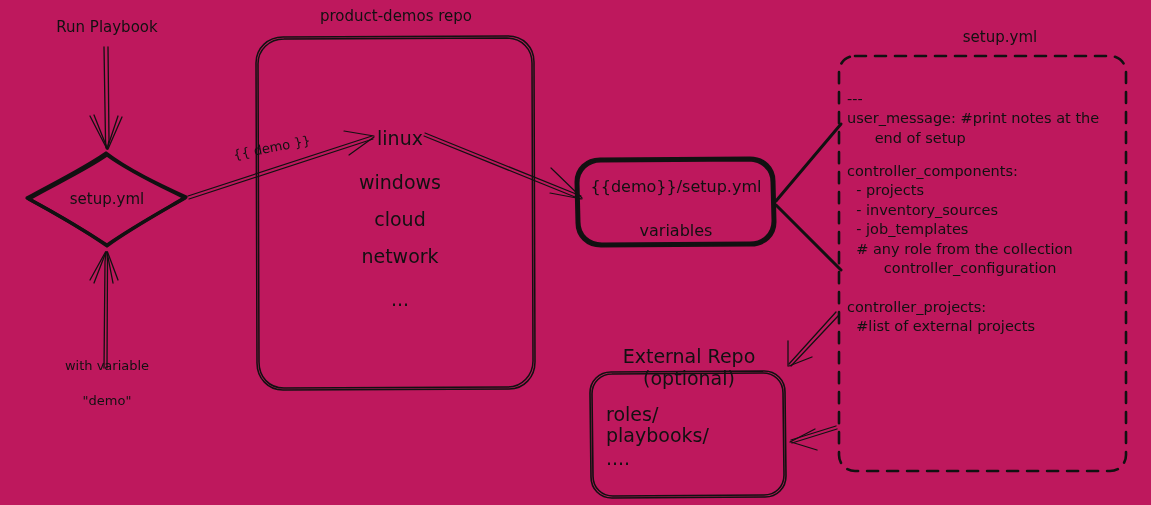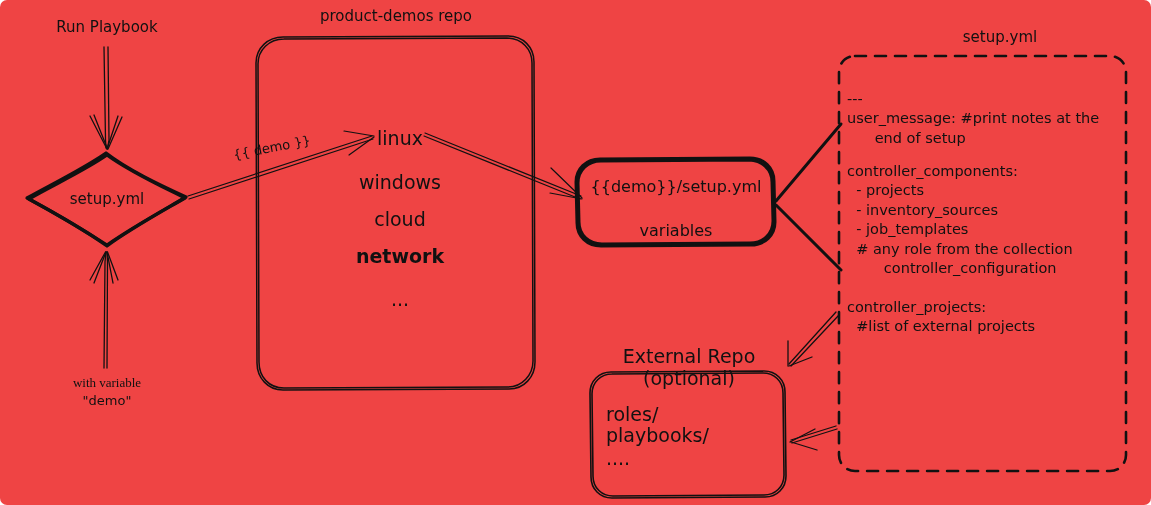--- a/index.html
+++ b/index.html
@@ -7,23 +7,22 @@
     padding: 0;
     background: #ffffff;
   }
   body {
     font-family: "DejaVu Sans", sans-serif;
   }
   #canvas {
     position: relative;
     width: 1151px;
     height: 505px;
-    background: #ef4444;
+    background: #be185d;
     overflow: hidden;
-    border-radius: 7px;
   }
   #sketch {
     position: absolute;
     left: 0; top: 0;
     width: 1151px;
     height: 505px;
   }
   .lbl {
     position: absolute;
     font-family: "DejaVu Sans", sans-serif;
@@ -131,31 +130,31 @@
         <path d="M837,429 L792,443"></path>
         <path d="M815,429 L790,442"></path>
         <path d="M817,450 L791,442"></path>
       </g>
 
     </g>
   </svg>
 
   <div class="lbl ctr t-title" style="left:107px; top:18px;">Run Playbook</div>
 
-  <div class="lbl ctr t-small" style="left:107px; top:375px;font-family:Liberation Serif, serif;">with variable</div>
+  <div class="lbl ctr t-small" style="left:107px; top:358px;">with variable</div>
   <div class="lbl ctr t-small" style="left:107px; top:393px;">"demo"</div>
 
   <div class="lbl ctr t-node" style="left:107px; top:190px;">setup.yml</div>
 
   <div class="lbl ctr t-title" style="left:396px; top:7px;">product-demos repo</div>
 
   <div class="lbl ctr t-body" style="left:400px; top:127px;">linux</div>
   <div class="lbl ctr t-body" style="left:400px; top:171px;">windows</div>
   <div class="lbl ctr t-body" style="left:400px; top:208px;">cloud</div>
-  <div class="lbl ctr t-body" style="left:400px; top:245px;font-weight:bold;">network</div>
+  <div class="lbl ctr t-body" style="left:400px; top:245px;">network</div>
   <div class="lbl ctr t-body" style="left:400px; top:288px;">...</div>
 
   <div class="lbl ctr t-small rot-demo" style="left:272px; top:140px;">{{ demo }}</div>
 
   <div class="lbl ctr t-code" style="left:676px; top:177px;">{{demo}}/setup.yml</div>
   <div class="lbl ctr t-code" style="left:676px; top:214px;margin-top:7px;">variables</div>
 
   <div class="lbl ctr t-body" style="left:689px; top:327px;margin-top:40px;">(optional)</div>
   <div class="lbl ctr t-body" style="left:689px; top:345px;">External Repo</div>
 

